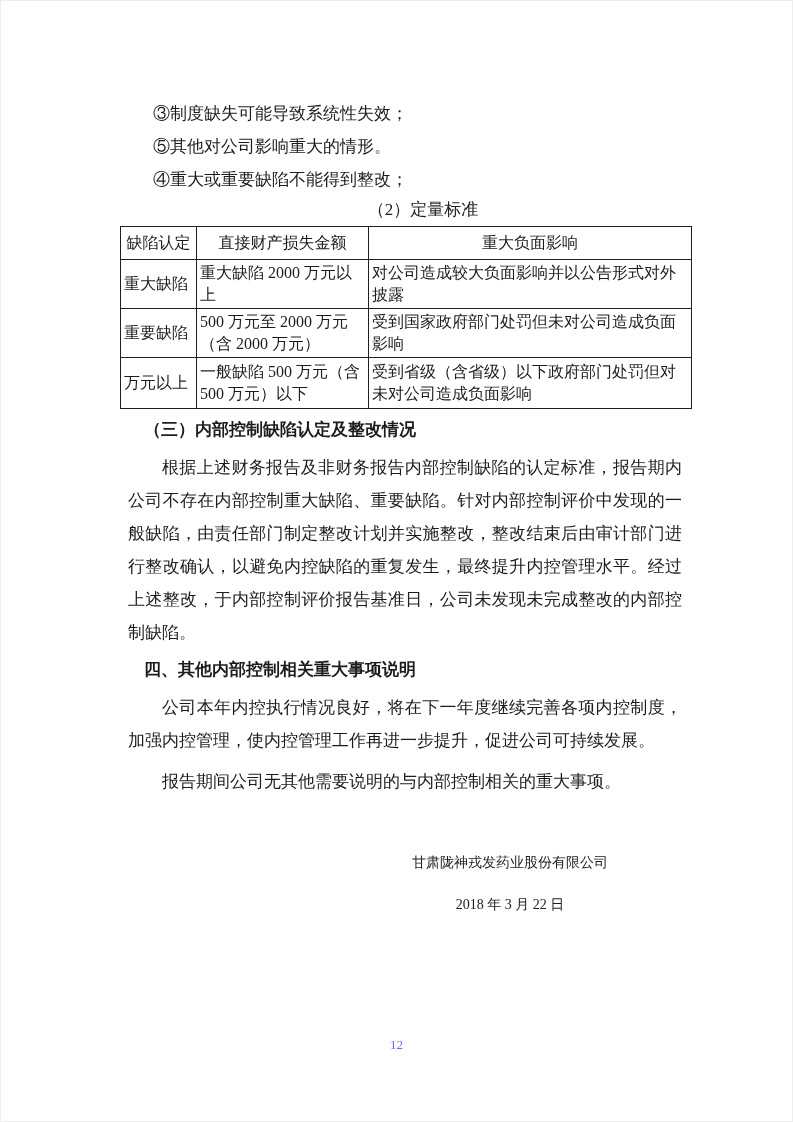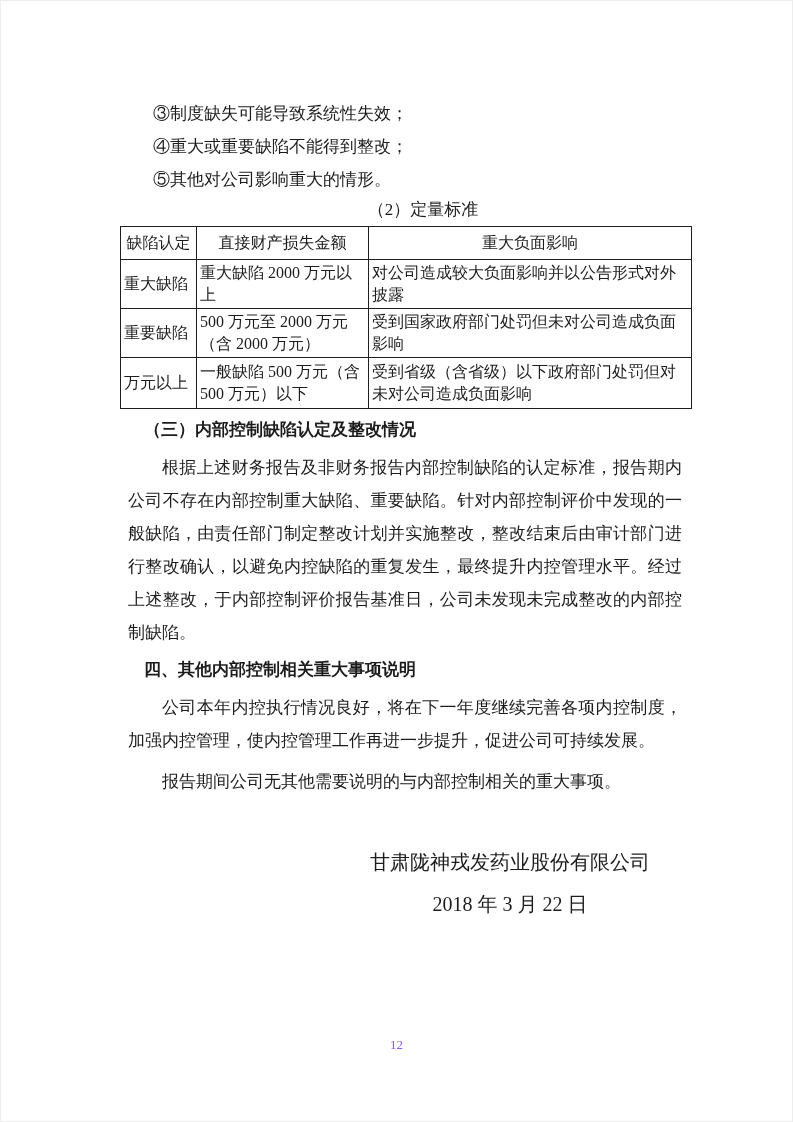--- a/index.html
+++ b/index.html
@@ -65,43 +65,43 @@
     text-indent: 34px;
     margin: 8px;
   }
   .signature {
     margin-top: 48px;
     margin-left: 200px;
     width: 380px;
     text-align: center;
   }
   .signature .sig-line {
-    font-size: 20px;
+    font-size: 14px;
     line-height: 33px;
     margin: 0;
   }
   .signature .sig-date { margin-top: 9px; }
   .page-number {
     position: absolute;
     top: 1036px;
     left: 0;
     width: 100%;
     text-align: center;
     font-size: 13px;
     color: #8b5cf6;
   }
 </style>
 </head>
 <body>
 
 <div class="page">
 
   <div class="list-line">③制度缺失可能导致系统性失效；</div>
+  <div class="list-line">⑤其他对公司影响重大的情形。</div>
   <div class="list-line">④重大或重要缺陷不能得到整改；</div>
-  <div class="list-line">⑤其他对公司影响重大的情形。</div>
 
   <p class="sub-heading">（2）定量标准</p>
 
   <table class="criteria">
     <colgroup>
       <col class="col-a">
         <col class="col-b">
         <col class="col-c">
     </colgroup>
     <tbody>

